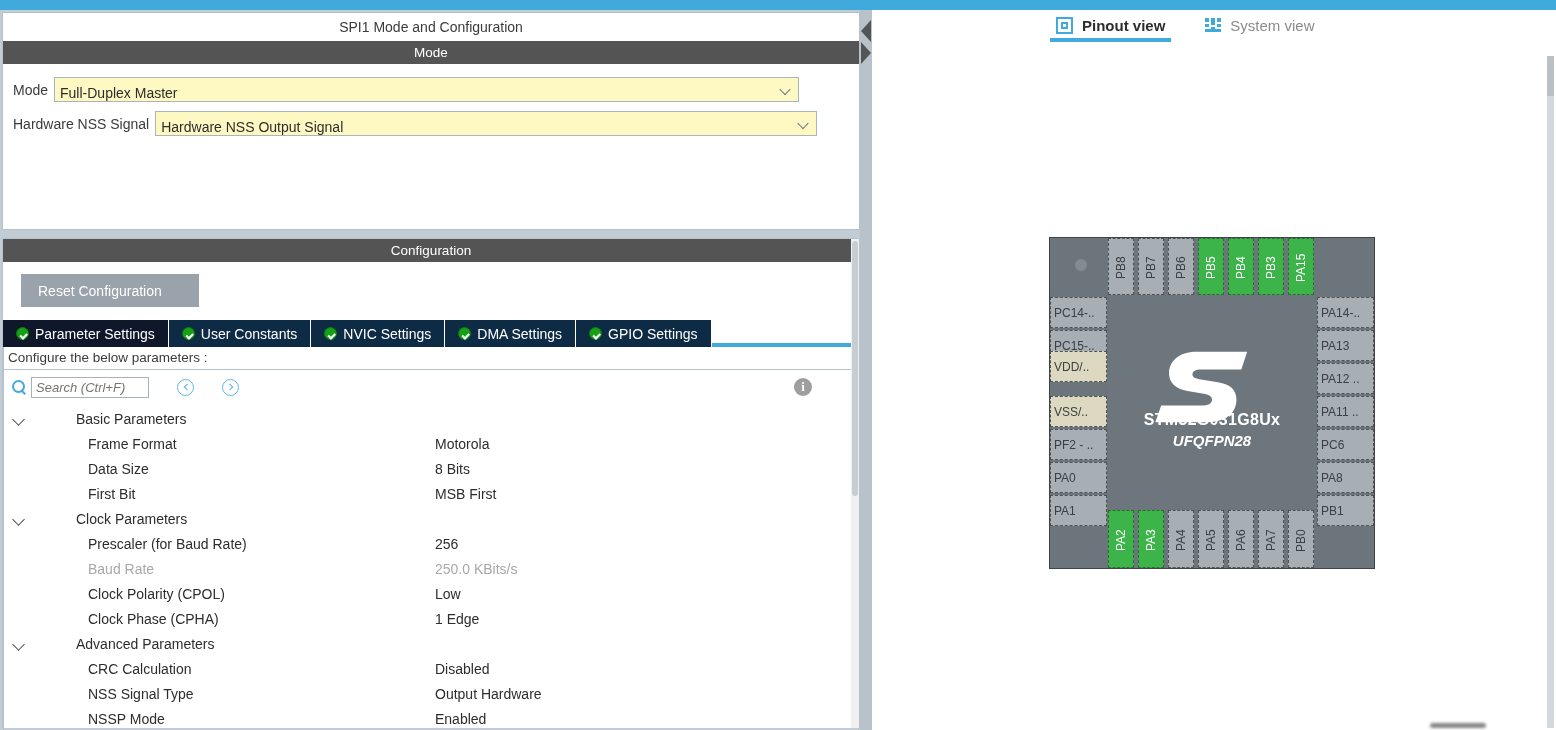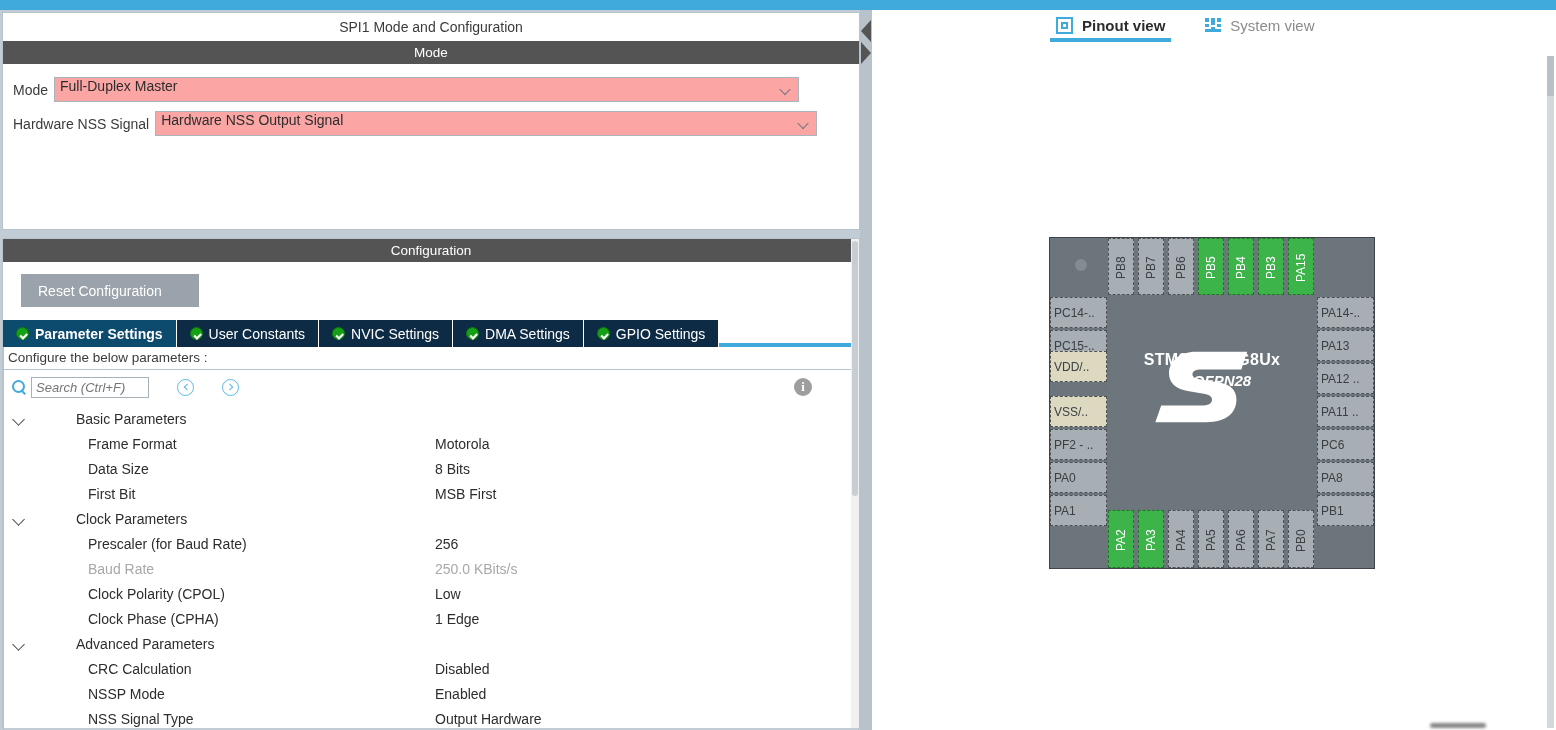--- a/index.html
+++ b/index.html
@@ -20,22 +20,22 @@
   .mode-card { position:absolute; left:2px; top:2px; width:858px; height:218px;
                background:#fff; border:1px solid #b7c2cb; }
   .panel-title { height:28px; line-height:28px; text-align:center;
                  font-size:14px; color:#3b3b3b; background:#fff; }
   .section-bar { height:23px; line-height:23px; text-align:center;
                  font-size:13.5px; color:#ffffff; background:#545454; }
 
   .form-rows { padding-top:13px; }
   .frow { display:flex; align-items:center; height:25px; margin-bottom:9px; padding-left:10px; }
   .flabel { font-size:14px; color:#3b3b3b; white-space:nowrap; margin-right:6px; }
-  .fselect { position:relative; flex:0 0 auto; height:25px; background:#fca5a5;
-             border:1px solid #aab4bd; display:flex; align-items:flex-start;
+  .fselect { position:relative; flex:0 0 auto; height:25px; background:#fef9c3;
+             border:1px solid #aab4bd; display:flex; align-items:flex-end;
              padding-left:5px; font-size:14px; color:#2d2d2d; }
   #sel-mode { width:745px; }
   #sel-nss  { width:662px; }
   .chev { position:absolute; right:8px; top:50%; transform:translateY(-50%);
           width:9px; height:9px; }
   .chev::before { content:""; position:absolute; left:0; top:0;
           width:7px; height:7px; border-right:1.6px solid #6f7a83;
           border-bottom:1.6px solid #6f7a83; transform:rotate(45deg); }
 
   .config-card { position:absolute; left:2px; top:228px; width:858px; height:490px;
@@ -44,21 +44,21 @@
   .reset-wrap { padding:12px 0 0 18px; }
   .reset-btn { width:178px; height:33px; background:#9aa3ab; border:none;
                color:#ffffff; font-size:14px; font-family:"Liberation Sans", sans-serif;
                text-align:left; padding-left:17px; cursor:pointer; }
 
   .tabstrip { position:relative; margin-top:13px; height:27px; display:flex;
               border-bottom:4px solid #41aadd; }
   .tab { height:27px; display:flex; align-items:center; gap:6px;
          padding:0 13px; font-size:14px; color:#ffffff; background:#0d2b45;
          border-right:1px solid #ffffff; cursor:pointer; white-space:nowrap; }
-  .tab.active { background:#0c4a6e; color:#ffffff;font-weight:bold; }
+  .tab.active { background:#0f172a; color:#ffffff; }
   .tick { width:13px; height:13px; border-radius:50%; background:#16a016;
           border:1px solid #0d7a0d; position:relative; flex:0 0 auto; }
   .tick::after { content:""; position:absolute; left:3px; top:5px; width:5px; height:2.5px;
           border-left:2px solid #fff; border-bottom:2px solid #fff;
           transform:rotate(-45deg); }
 
   .hint-bar { height:23px; line-height:22px; padding-left:4px; font-size:13.5px;
               color:#3b3b3b; background:#fff; border:1px solid #b7c2cb;
               border-top:none; }
 
@@ -130,21 +130,21 @@
             linear-gradient(#41aadd,#41aadd) 0 6px/4px 3px no-repeat,
             linear-gradient(#41aadd,#41aadd) 6px 9px/4px 3px no-repeat,
             linear-gradient(#41aadd,#41aadd) 12px 6px/4px 3px no-repeat,
             linear-gradient(#41aadd,#41aadd) 0 11px/16px 3px no-repeat; }
 
   
   .mcu { position:absolute; left:177px; top:227px; width:326px; height:332px; }
   .mcu-outer { position:absolute; inset:0; background:#6c757b; border:1px solid #3e4449; }
   .mcu-core  { position:absolute; left:59px; top:58px; right:59px; bottom:60px;
                background:#6d767c; display:flex; flex-direction:column;
-               align-items:center; justify-content:flex-start; }
+               align-items:center; justify-content:center; }
   .st-logo { position:absolute; left:50%; top:44%; transform:translate(-50%,-50%);
              width:118px; height:86px; }
   .mcu-name { position:relative; z-index:3; margin-top:56px; color:#ffffff;
               font-size:16px; font-weight:bold; letter-spacing:.3px; }
   .mcu-pkg  { position:relative; z-index:3; color:#ffffff; font-size:15px;
               font-weight:bold; font-style:italic; margin-top:3px; }
   .dimple { position:absolute; left:26px; top:22px; width:12px; height:12px;
             border-radius:50%; background:#848c91; }
 
   .pin { position:absolute; background:#a7aeb4; border:1px dashed #4d5256;
@@ -280,26 +280,26 @@
 
         <div class="grp">
           <span class="twisty"></span>
           <span class="grp-label">Advanced Parameters</span>
         </div>
         <div class="prow">
           <span class="pname">CRC Calculation</span>
           <span class="pval">Disabled</span>
         </div>
         <div class="prow">
+          <span class="pname">NSS Signal Type</span>
+          <span class="pval">Output Hardware</span>
+        </div>
+        <div class="prow">
           <span class="pname">NSSP Mode</span>
           <span class="pval">Enabled</span>
-        </div>
-        <div class="prow">
-          <span class="pname">NSS Signal Type</span>
-          <span class="pval">Output Hardware</span>
         </div>
 
       </div>
 
       <div class="lscroll">
         <i></i>
       </div>
     </div>
   </div>
 

